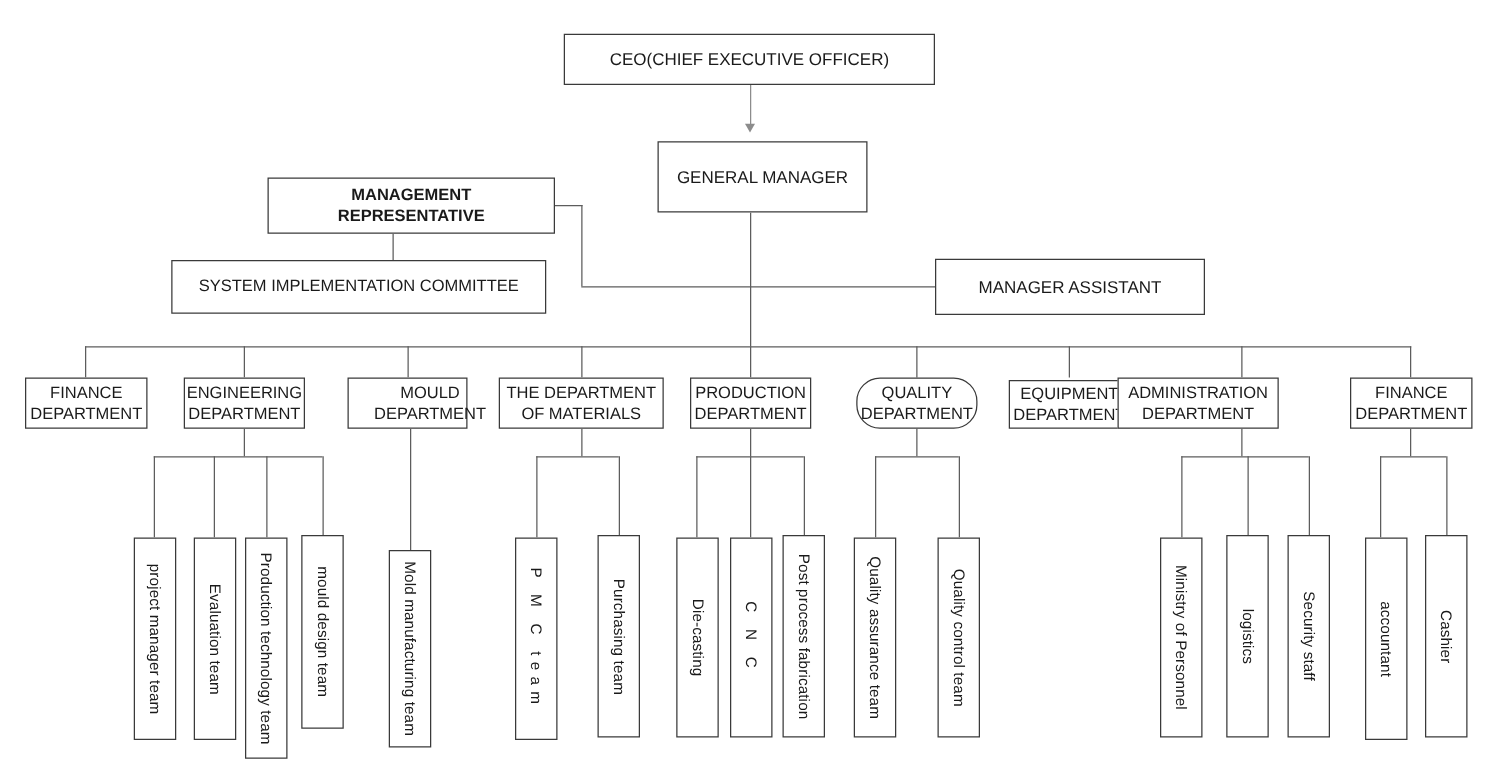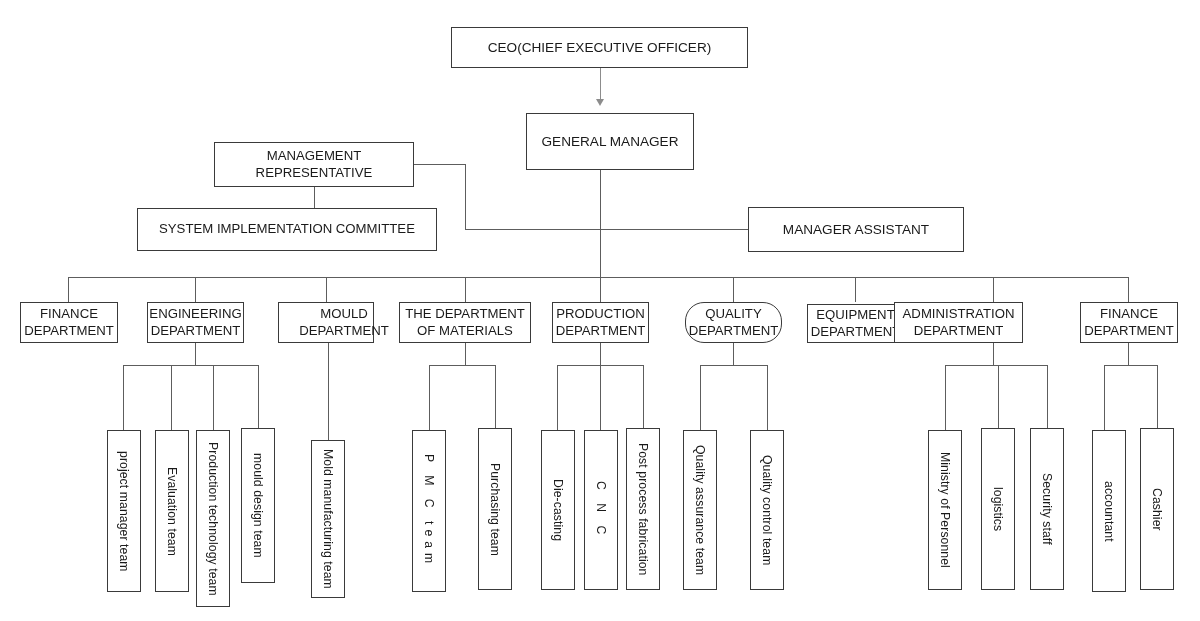--- a/index.html
+++ b/index.html
@@ -81,21 +81,21 @@
 
   <div class="arrow-stem" style="left:600px;top:68px;height:33px;"></div>
   <div class="arrow-head" style="left:596px;top:99px;"></div>
 
   <div class="box h big" style="left:516px;top:113px;width:168px;height:57px;margin-left:10px;">
     <span>GENERAL MANAGER</span>
   </div>
 
   <div class="ln v" style="left:600px;top:170px;height:107px;"></div>
 
-  <div class="box h" style="left:214px;top:142px;width:200px;height:45px;">
+  <div class="box h" style="left:214px;top:142px;width:230px;height:45px;font-weight:bold;">
     <span style="display:block;">
       <span>MANAGEMENT</span><br>
       <span>REPRESENTATIVE</span>
     </span>
   </div>
 
   <div class="ln h" style="left:414px;top:164px;width:52px;"></div>
   <div class="ln v" style="left:465px;top:164px;height:65px;"></div>
   <div class="ln h" style="left:465px;top:229px;width:284px;"></div>
 

